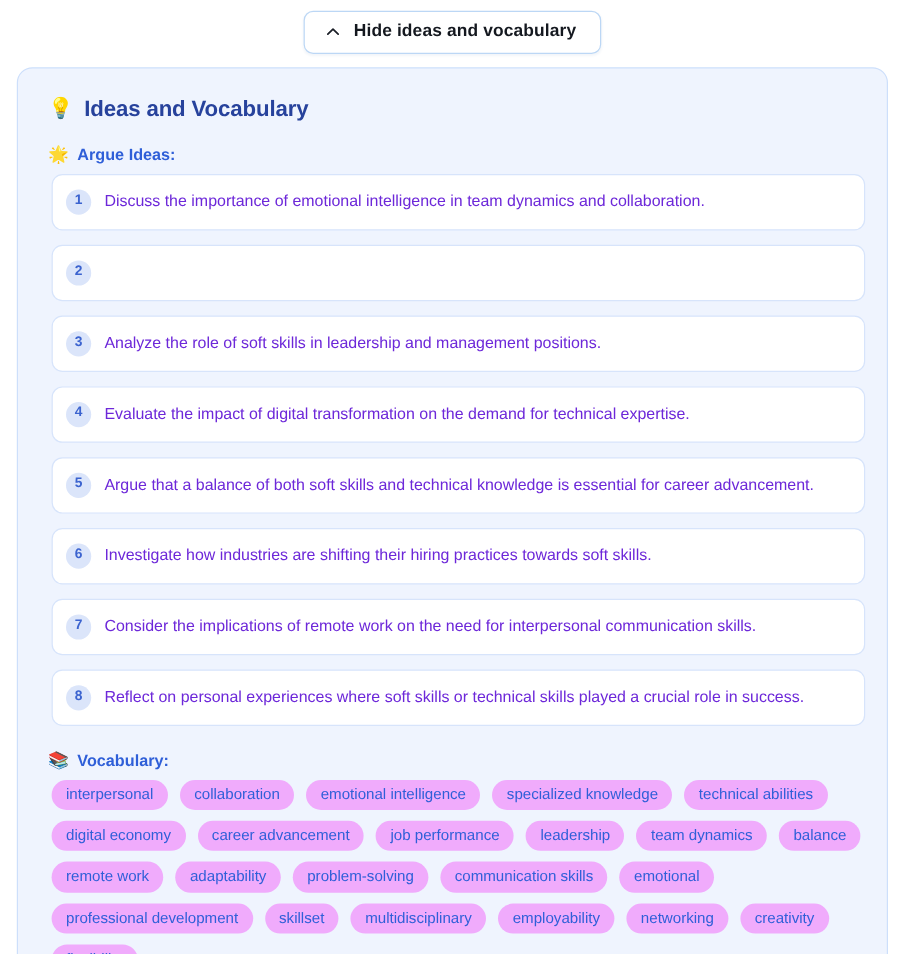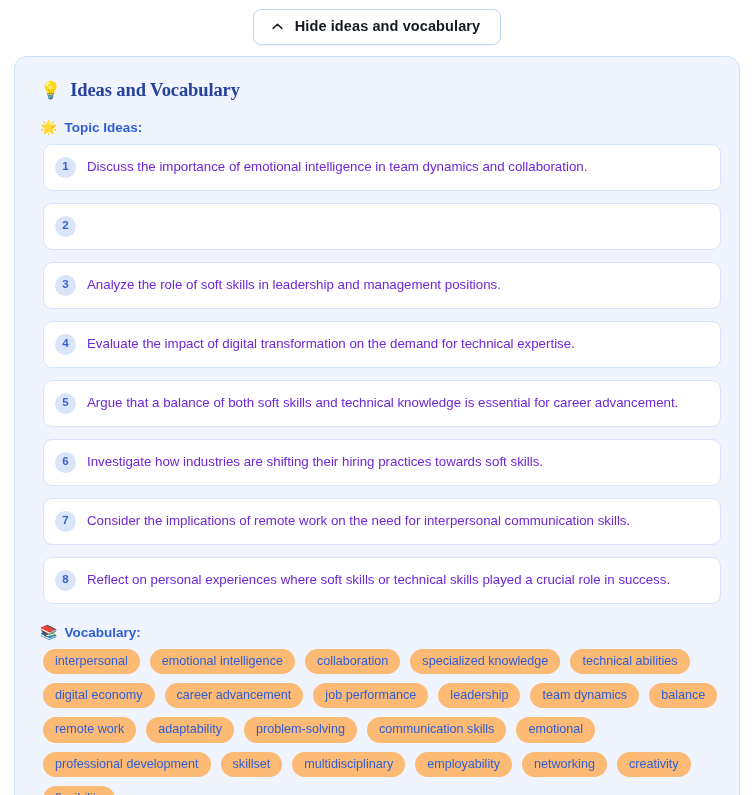--- a/index.html
+++ b/index.html
@@ -67,21 +67,20 @@
   }
   .panel-title .emoji {
     font-size: 17px;
     line-height: 1;
   }
   .panel-title .text {
     font-size: 18.5px;
     font-weight: bold;
     color: #27429c;
     letter-spacing: -0.1px;
-    font-family: Liberation Serif, serif;
   }
 
   .section-head {
     display: flex;
     align-items: center;
     gap: 7px;
     margin: 19px 0 9px 11px;
   }
   .section-head .emoji {
     font-size: 14px;
@@ -135,21 +134,21 @@
     margin-top: 21px;
   }
   .vocab-tags {
     display: flex;
     flex-wrap: wrap;
     gap: 9px 10px;
     margin: 0 4px 0 14px;
     padding-bottom: 2px;
   }
   .vocab-tag {
-    background: #fdba74;
+    background: #f0abfc;
     color: #2f5fd8;
     font-size: 12.6px;
     border-radius: 999px;
     padding: 5px 12px 6px 12px;
     line-height: 1.15;
     cursor: pointer;
     white-space: nowrap;
   }
 </style>
 </head>
@@ -168,21 +167,21 @@
 
 <section class="panel">
 
   <div class="panel-title">
     <span class="emoji">💡</span>
     <span class="text">Ideas and Vocabulary</span>
   </div>
 
   <div class="section-head">
     <span class="emoji">🌟</span>
-    <span class="text">Topic Ideas:</span>
+    <span class="text">Argue Ideas:</span>
   </div>
 
   <div class="ideas">
     <div class="idea-card">
       <span class="idea-num">1</span>
       <span class="idea-text">Discuss the importance of emotional intelligence in team dynamics and collaboration.</span>
     </div>
     <div class="idea-card">
       <span class="idea-num">2</span>
     </div>
@@ -212,22 +211,22 @@
     </div>
   </div>
 
   <div class="section-head vocab-head">
     <span class="emoji">📚</span>
     <span class="text">Vocabulary:</span>
   </div>
 
   <div class="vocab-tags">
     <span class="vocab-tag">interpersonal</span>
+    <span class="vocab-tag">collaboration</span>
     <span class="vocab-tag">emotional intelligence</span>
-    <span class="vocab-tag">collaboration</span>
     <span class="vocab-tag">specialized knowledge</span>
     <span class="vocab-tag">technical abilities</span>
     <span class="vocab-tag">digital economy</span>
     <span class="vocab-tag">career advancement</span>
     <span class="vocab-tag">job performance</span>
     <span class="vocab-tag">leadership</span>
     <span class="vocab-tag">team dynamics</span>
     <span class="vocab-tag">balance</span>
     <span class="vocab-tag">remote work</span>
     <span class="vocab-tag">adaptability</span>

